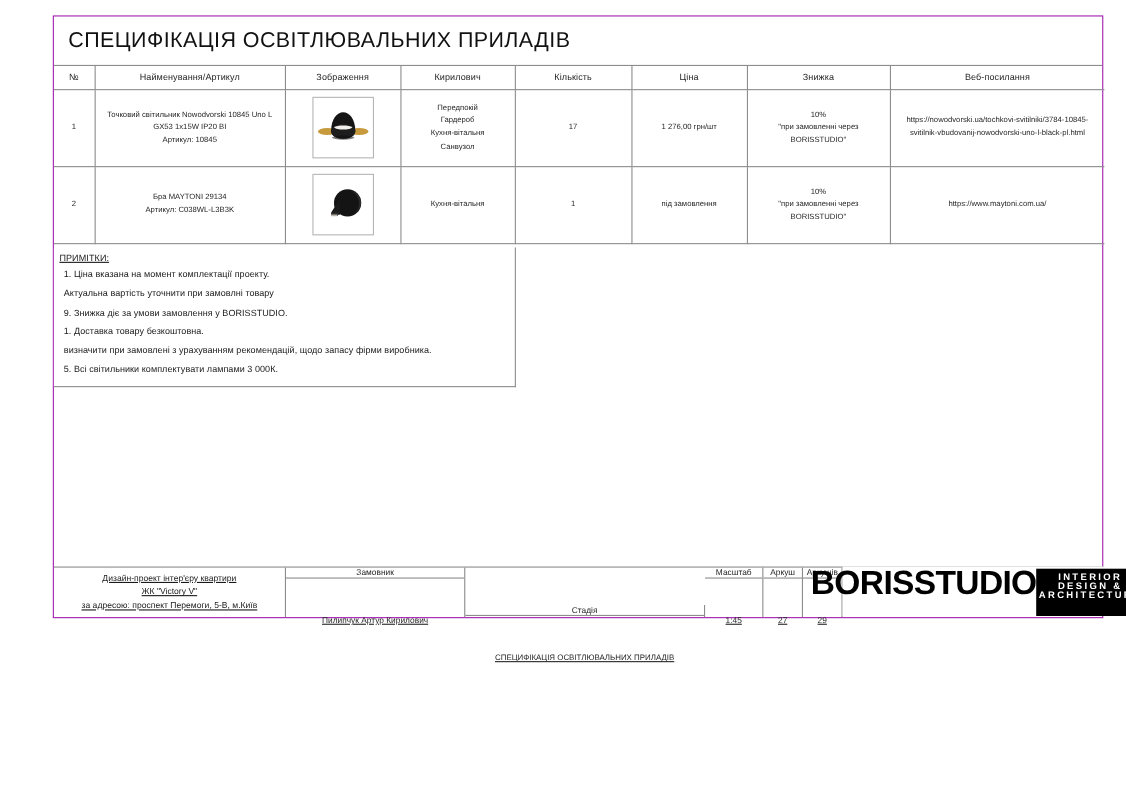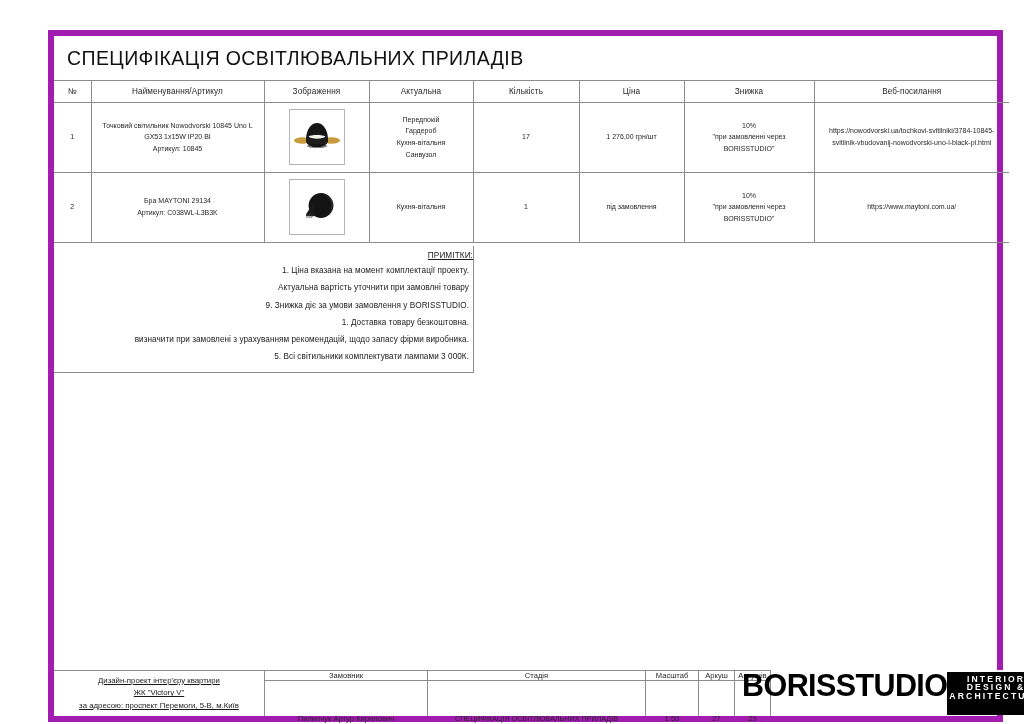--- a/index.html
+++ b/index.html
@@ -15,24 +15,24 @@
     color: #1a1a1a;
     -webkit-font-smoothing: antialiased;
     overflow: hidden;
     position: relative;
   }
 
   
   #sheet {
     position: absolute;
     left: 48px;
-    top: 30px;
+    top: 14px;
     width: 955px;
-    height: 692px;
-    border: 6px solid #a21caf;
+    height: 548px;
+    border: 1px solid #a21caf;
     box-sizing: border-box;
     background: #fff;
   }
 
   
   .title-band {
     height: 45px;
     border-bottom: 1px solid #8c8c8c;
     display: flex;
     align-items: center;
@@ -117,23 +117,22 @@
 
   
   .notes-box {
     position: absolute;
     left: 0;
     top: 210px;
     width: 420px;
     border-right: 1px solid #8c8c8c;
     border-bottom: 1px solid #8c8c8c;
     box-sizing: border-box;
-    padding: 5px 0 4px 5px;
+    padding: 5px 12px 4px 5px;
     background: #fff;
-    text-align: right;
   }
   .notes-title {
     font-size: 8.2px;
     text-decoration: underline;
     color: #1a1a1a;
     margin-bottom: 1px;
     letter-spacing: .1px;
   }
   .notes-box p {
     margin: 4px;
@@ -173,37 +172,38 @@
   .stamp-body {
     flex: 1;
     display: flex;
     align-items: center;
     justify-content: center;
     font-size: 7.6px;
     color: #262626;
     text-align: center;
     line-height: 1.55;
     padding: 0 3px;
+    text-decoration: underline;
   }
   .stamp-project {
     width: 211px;
     border-right: 1px solid #8c8c8c;
     box-sizing: border-box;
     display: flex;
     align-items: center;
     justify-content: center;
     text-align: center;
     font-size: 7.8px;
     line-height: 1.6;
     color: #1a1a1a;
     padding: 0 4px;
     text-decoration: underline;
   }
   .w-client  { width: 163px; }
-  .w-stage   { width: 218px; }
+  .w-stage   { width: 218px; margin-top: 34px; }
   .w-scale   { width: 53px;  }
   .w-sheet   { width: 36px;  }
   .w-sheets  { width: 36px;  }
   .stamp-stage-body { font-size: 7.2px; }
 
   
   .logo-cell {
     position: absolute;
     right: -5px;
     bottom: 1px;
@@ -254,21 +254,21 @@
       <col class="col-qty">
         <col class="col-price">
         <col class="col-disc">
         <col class="col-link">
     </colgroup>
     <thead>
       <tr>
         <th>№</th>
         <th>Найменування/Артикул</th>
         <th>Зображення</th>
-        <th>Актуальна</th>
+        <th>Кирилович</th>
         <th>Кількість</th>
         <th>Ціна</th>
         <th>Знижка</th>
         <th>Веб-посилання</th>
       </tr>
     </thead>
     <tbody>
 
       <tr>
         <td>1</td>
@@ -346,21 +346,21 @@
       <div class="stamp-body">Пилипчук Артур Кирилович</div>
     </div>
 
     <div class="stamp-cell w-stage">
       <div class="stamp-head">Стадія</div>
       <div class="stamp-body stamp-stage-body">СПЕЦИФІКАЦІЯ ОСВІТЛЮВАЛЬНИХ ПРИЛАДІВ</div>
     </div>
 
     <div class="stamp-cell w-scale">
       <div class="stamp-head">Масштаб</div>
-      <div class="stamp-body">1:50</div>
+      <div class="stamp-body">1:45</div>
     </div>
 
     <div class="stamp-cell w-sheet">
       <div class="stamp-head">Аркуш</div>
       <div class="stamp-body">27</div>
     </div>
 
     <div class="stamp-cell w-sheets">
       <div class="stamp-head">Аркушів</div>
       <div class="stamp-body">29</div>

